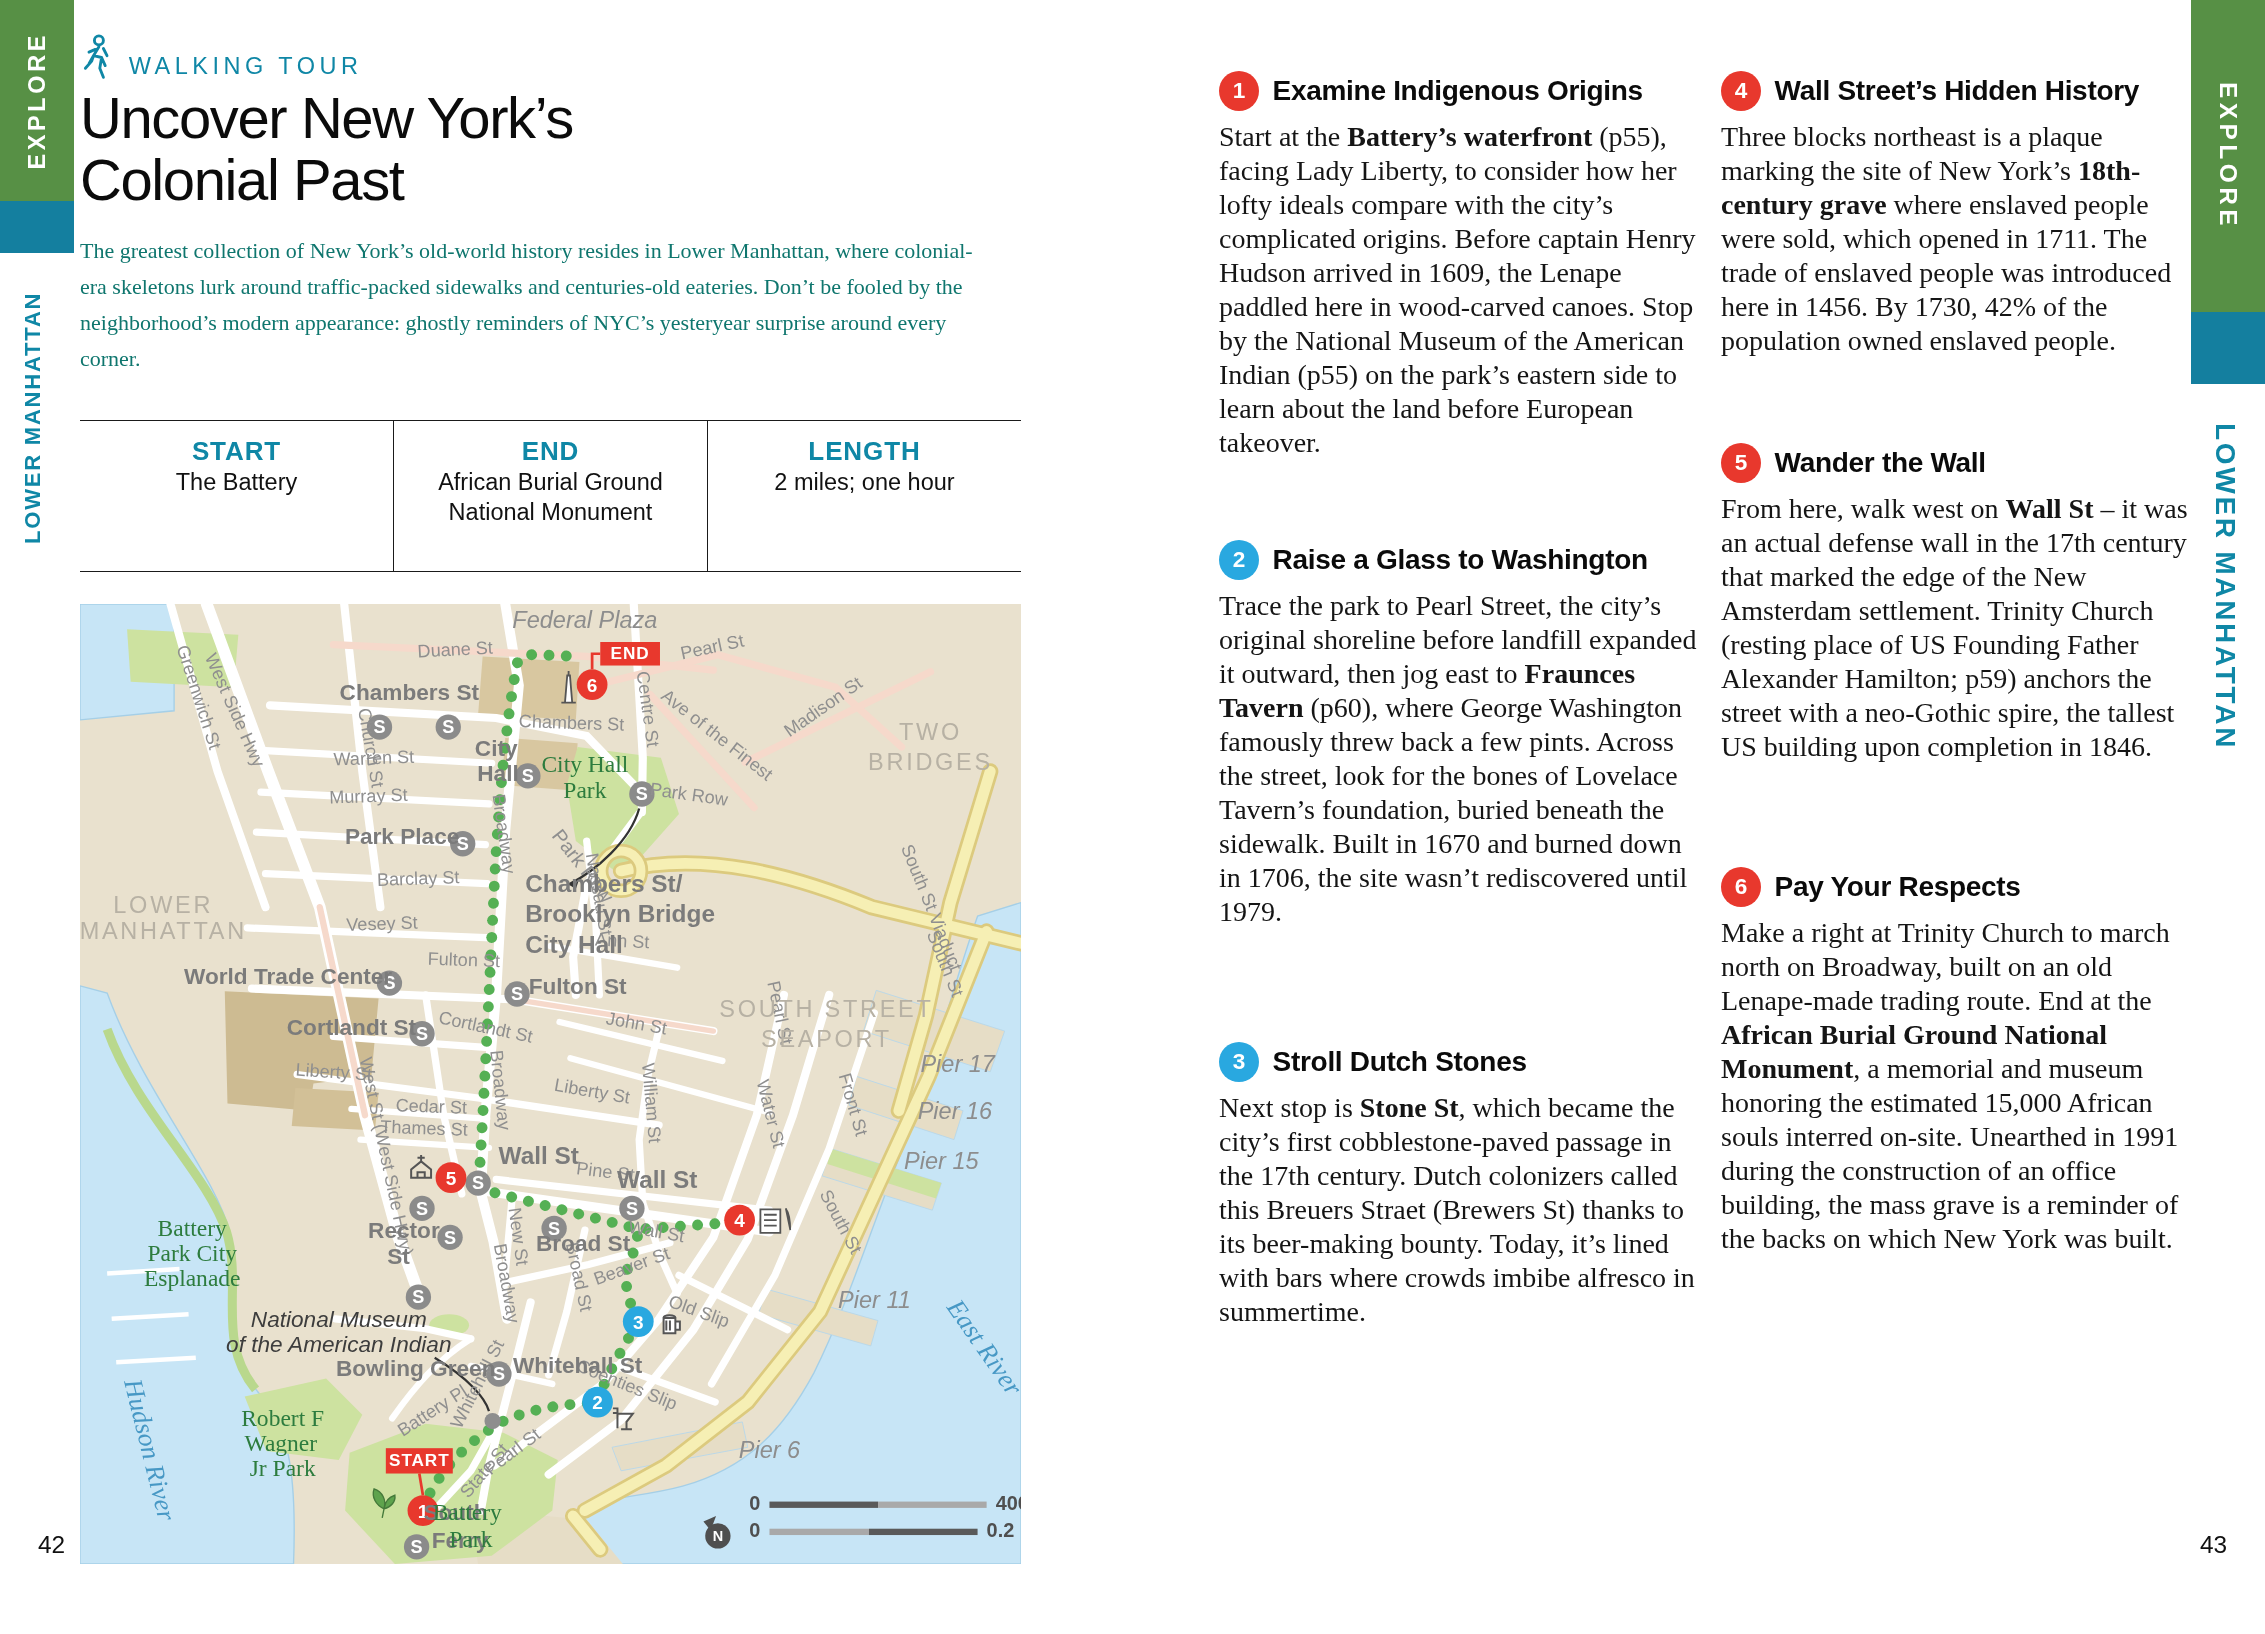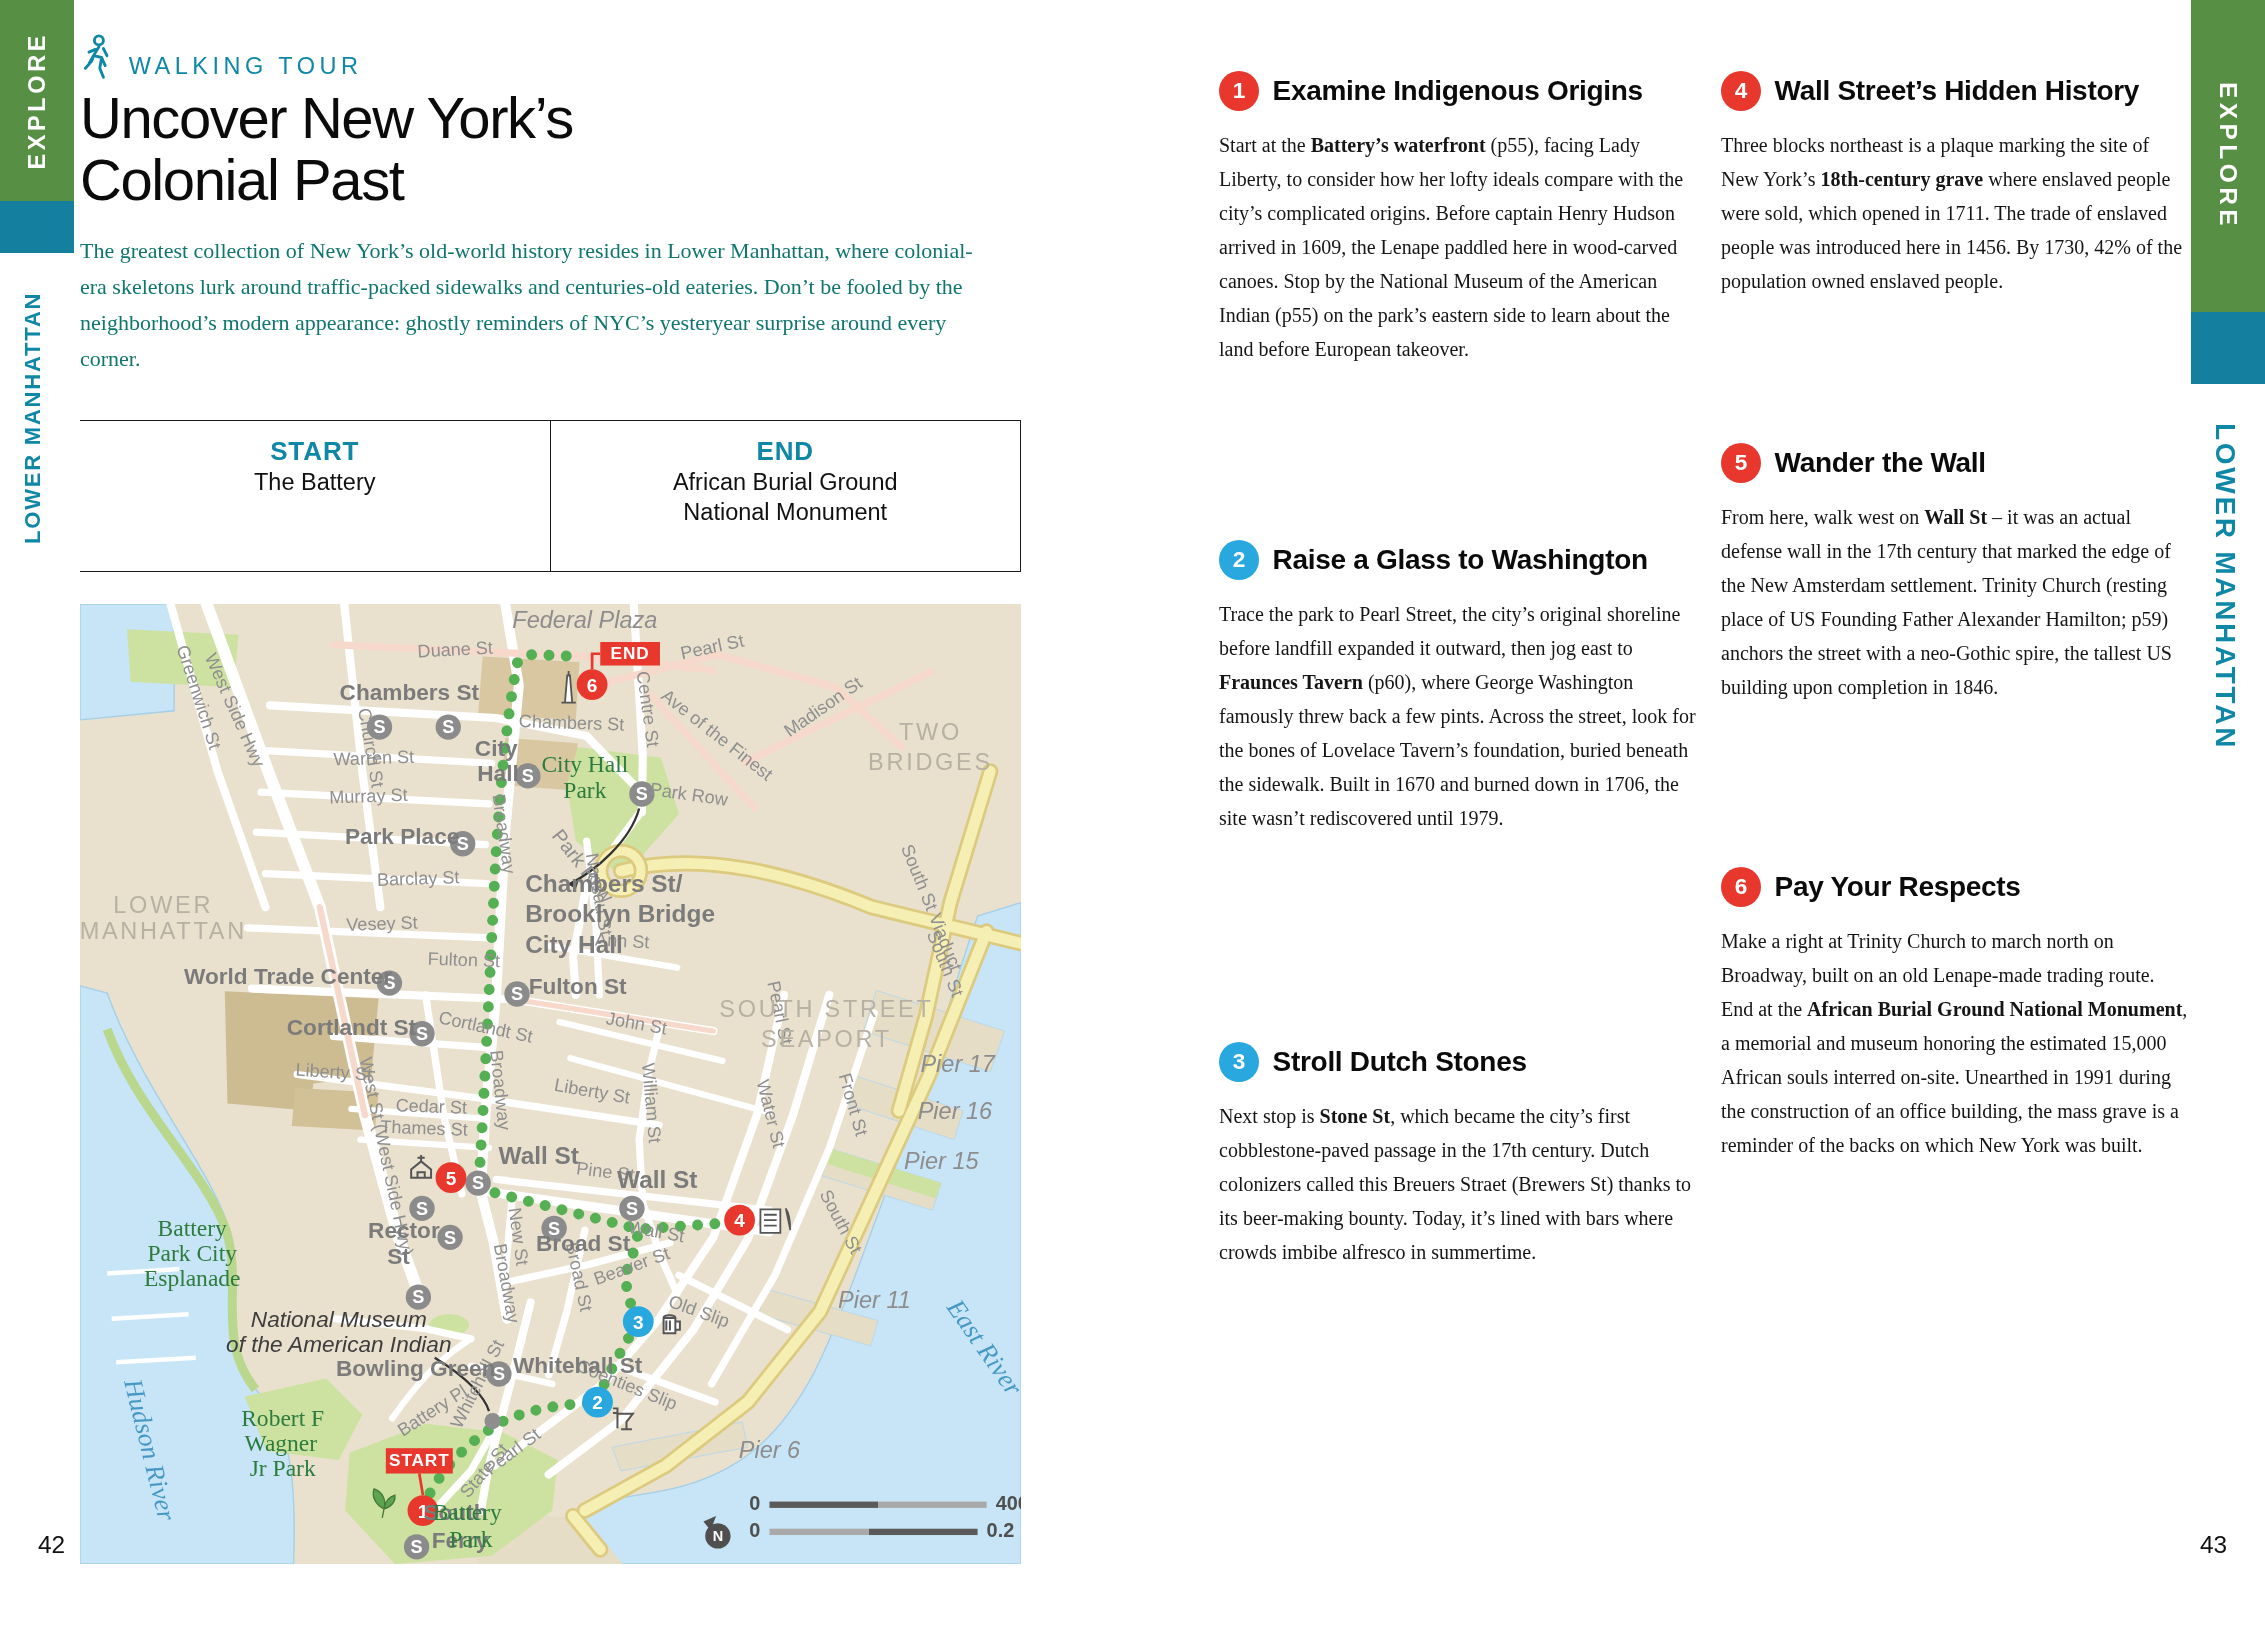--- a/index.html
+++ b/index.html
@@ -44,21 +44,21 @@
   .mk-num{fill:#fff;font-size:21px;font-weight:700;}
   .mk-box{fill:#fff;font-size:19px;font-weight:700;letter-spacing:1px;}
   .scale-t{fill:#4f4f4f;font-size:22px;font-weight:700;}
 
   
   .stop{width:484px;}
   .stop-head{display:flex;align-items:center;gap:13.6px;}
   .badge{width:40px;height:40px;border-radius:50%;color:#fff;font-weight:700;font-size:22.6px;
          display:flex;align-items:center;justify-content:center;flex:0 0 40px;}
   .stop-title{font-size:28px;font-weight:700;letter-spacing:-0.3px;color:#0b0b0b;}
-  .stop-body{margin-top:17px;font-family:"Liberation Serif",serif;font-size:20px;line-height:34px;color:#151515;}
+  .stop-body{margin-top:9px;font-family:"Liberation Serif",serif;font-size:28px;line-height:34px;color:#151515;}
   .stop-body b{font-weight:700;}
 </style>
 </head>
 <body>
 
 <div class="abs edge-green" style="left:0;top:0;width:74px;height:201px;">
   <div class="edge-explore vup" style="font-size:23.5px;letter-spacing:3.6px;">EXPLORE</div>
 </div>
 <div class="abs edge-teal" style="left:0;top:201px;width:74px;height:52px;"></div>
 <div class="abs edge-section vup" style="left:20px;top:255px;height:289px;font-size:22px;letter-spacing:1.8px;">LOWER MANHATTAN</div>
@@ -87,20 +87,24 @@
 <div class="abs intro">The greatest collection of New York’s old-world history resides in Lower Manhattan, where colonial-era skeletons lurk around traffic-packed sidewalks and centuries-old eateries. Don’t be fooled by the neighborhood’s modern appearance: ghostly reminders of NYC’s yesteryear surprise around every corner.</div>
 
 <div class="abs info-table">
   <div class="info-cell">
     <div class="info-label">START</div>
     <div class="info-value">The Battery</div>
   </div>
   <div class="info-cell mid">
     <div class="info-label">END</div>
     <div class="info-value" style="width:253px;margin-left:auto;margin-right:auto;">African Burial Ground National Monument</div>
+  </div>
+  <div class="info-cell">
+    <div class="info-label">LENGTH</div>
+    <div class="info-value">2 miles; one hour</div>
   </div>
 </div>
 
 <div class="abs" id="map-box">
   <svg id="map-svg" width="941" height="960" viewBox="0 0 1040 1061">
       <rect x="0" y="0" width="1040" height="1061" fill="#e9e1ce"></rect>
       <path d="M445,58 L552,64 L548,128 L440,122 Z" fill="#d8c7a0"></path>
       <path d="M470,148 L550,154 L546,206 L466,200 Z" fill="#d8c7a0"></path>
       <path d="M160,428 L330,436 L322,522 L258,530 L253,560 L163,552 Z" fill="#cdbb92"></path>
       <path d="M238,535 L330,540 L326,582 L234,577 Z" fill="#d2c097"></path>

